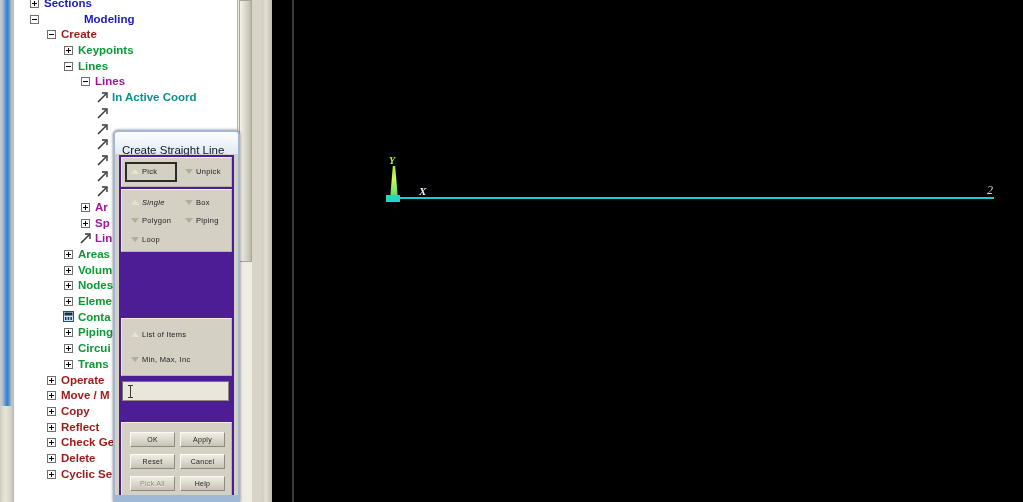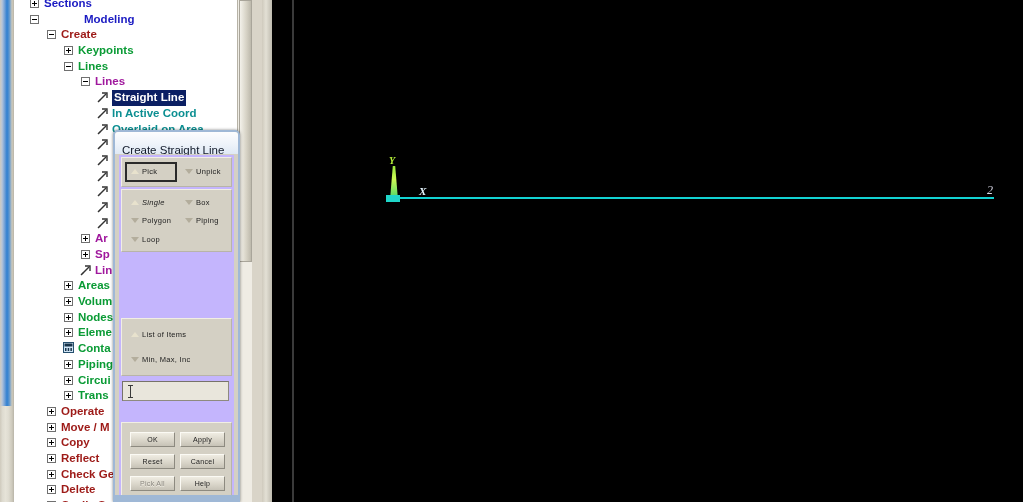--- a/index.html
+++ b/index.html
@@ -119,21 +119,21 @@
   .dlg-title{
     position:absolute;left:0;top:0;width:100%;height:22px;
     background:linear-gradient(to bottom,#fdfdfe,#eef3fa 55%,#dfe9f5);
     border-radius:3px 3px 0 0;
     font-size:11.5px;color:#101828;
     padding:12px 0 0 7px;box-sizing:border-box;
     font-family:"Liberation Sans",sans-serif;
   }
   .dlg-body{
     position:absolute;left:4px;top:23px;width:115px;height:345px;
-    background:#c4b5fd;
+    background:#4c1d95;
   }
   .grp{
     background:#d4d0c4;border:1px solid #b8b4a8;border-top-color:#f1eee4;border-left-color:#f1eee4;
     box-sizing:border-box;position:absolute;
   }
   .pick-row{left:2px;top:2px;width:111px;height:30px;}
   .mode-grp{left:2px;top:34px;width:111px;height:63px;}
   .count-grp{left:2px;top:99px;width:111px;height:62px;}
   .list-grp{left:2px;top:163px;width:111px;height:58px;}
   .btn-grp{left:2px;top:267px;width:111px;height:76px;}
@@ -230,37 +230,21 @@
           <div class="tnode">
             <span class="tog" style="left: 67px;"></span>
             <span class="lbl c-purple" style="left: 81px;">Lines</span>
           </div>
           <div class="tnode">
             <span class="arrow" style="left: 83px;"><svg width="11" height="12" viewBox="0 0 11 12">
                 <path d="M1 11 L9 3" stroke="#333" stroke-width="1.4" fill="none"></path>
                 <path d="M5 2 L10 2 L10 7" stroke="#333" stroke-width="1.4" fill="none"></path>
                 <path d="M1 11 L3.5 9.5 L2.5 8.5 Z" fill="#333"></path>
               </svg></span>
-            <span class="lbl c-teal sel" style="left: 98px;">Straight Line</span>
-          </div>
-          <div class="tnode">
-            <span class="arrow" style="left: 83px;"><svg width="11" height="12" viewBox="0 0 11 12">
-                <path d="M1 11 L9 3" stroke="#333" stroke-width="1.4" fill="none"></path>
-                <path d="M5 2 L10 2 L10 7" stroke="#333" stroke-width="1.4" fill="none"></path>
-                <path d="M1 11 L3.5 9.5 L2.5 8.5 Z" fill="#333"></path>
-              </svg></span>
             <span class="lbl c-teal" style="left: 98px;">In Active Coord</span>
-          </div>
-          <div class="tnode">
-            <span class="arrow" style="left: 83px;"><svg width="11" height="12" viewBox="0 0 11 12">
-                <path d="M1 11 L9 3" stroke="#333" stroke-width="1.4" fill="none"></path>
-                <path d="M5 2 L10 2 L10 7" stroke="#333" stroke-width="1.4" fill="none"></path>
-                <path d="M1 11 L3.5 9.5 L2.5 8.5 Z" fill="#333"></path>
-              </svg></span>
-            <span class="lbl c-teal" style="left: 98px;">Overlaid on Area</span>
           </div>
           <div class="tnode">
             <span class="arrow" style="left: 83px;"><svg width="11" height="12" viewBox="0 0 11 12">
                 <path d="M1 11 L9 3" stroke="#333" stroke-width="1.4" fill="none"></path>
                 <path d="M5 2 L10 2 L10 7" stroke="#333" stroke-width="1.4" fill="none"></path>
                 <path d="M1 11 L3.5 9.5 L2.5 8.5 Z" fill="#333"></path>
               </svg></span>
             <span class="lbl c-teal" style="left: 98px;"></span>
           </div>
           <div class="tnode">

